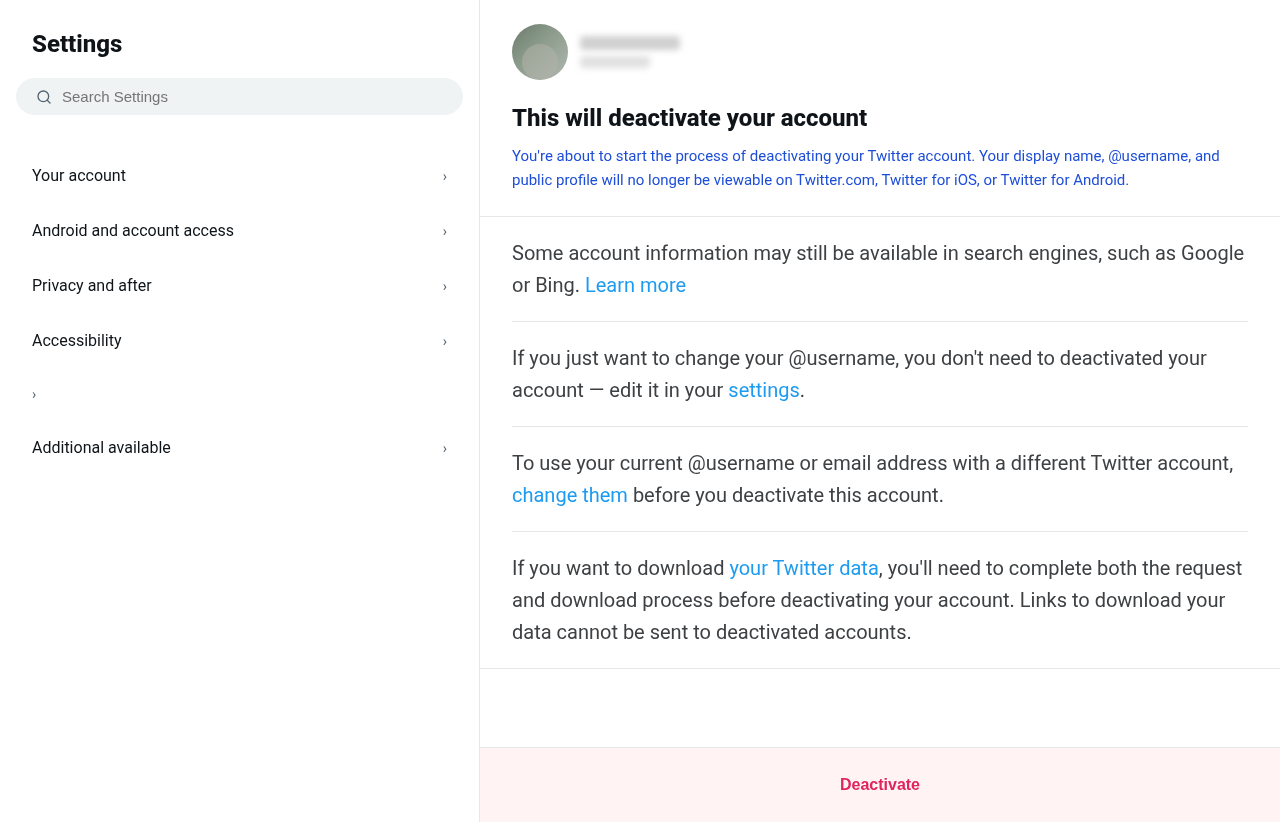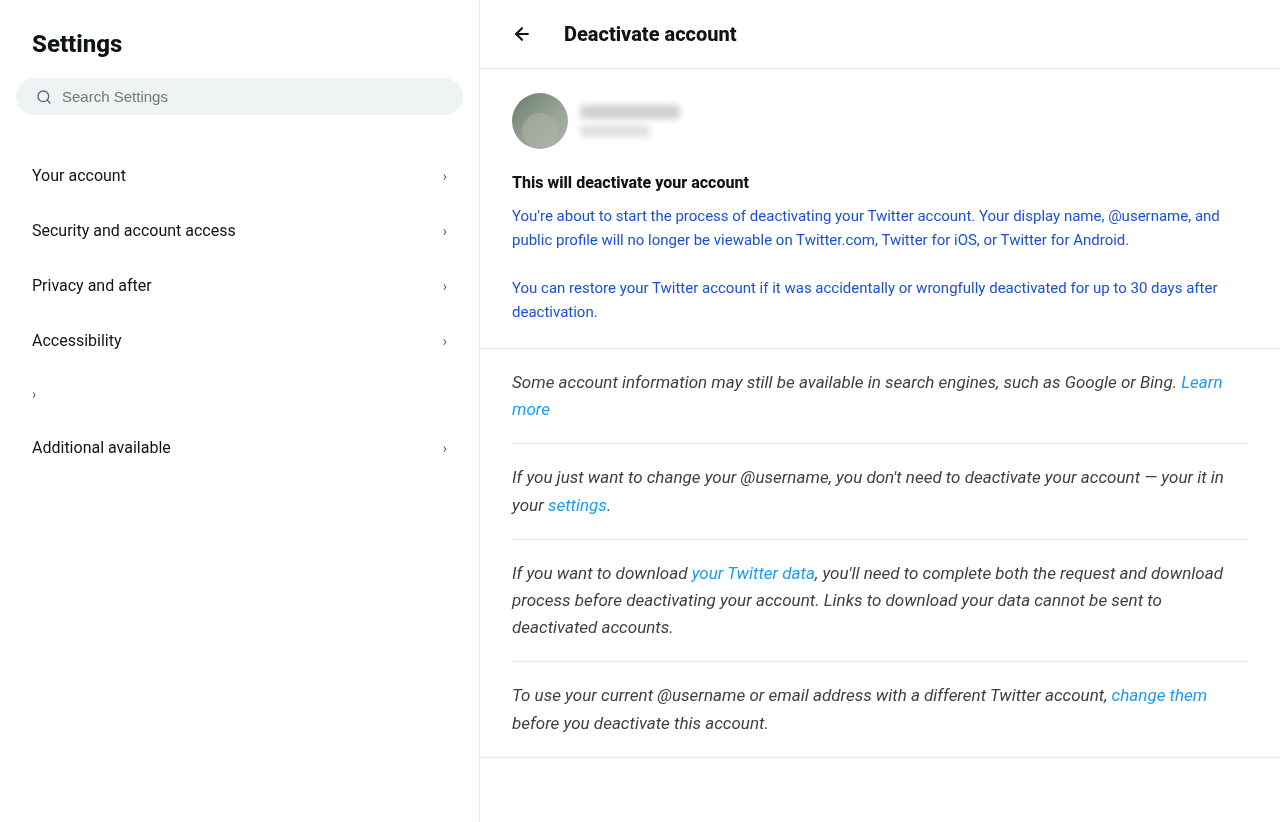--- a/index.html
+++ b/index.html
@@ -142,43 +142,42 @@
       filter: blur(3px);
     }
     .avatar-handle-blur {
       width: 70px;
       height: 12px;
       background: #e0e0e0;
       border-radius: 4px;
       filter: blur(3px);
     }
     .section-heading {
-      font-size: 16px;
+      font-size: 24px;
       font-weight: 800;
       color: #0f1419;
       margin-bottom: 12px;
     }
     .body-text {
       font-size: 15px;
       color: #1d4ed8;
       line-height: 1.6;
       margin-bottom: 24px;
     }
     .info-block {
       padding: 20px 0;
       border-bottom: 1px solid #e6e7e8;
     }
     .info-block:last-of-type {
       border-bottom: none;
     }
     .info-text {
-      font-size: 17px;
+      font-size: 20px;
       color: #3e4144;
       line-height: 1.6;
-      font-style: italic;
     }
     .link-blue {
       color: #1d9bf0;
       text-decoration: none;
       cursor: pointer;
     }
     .deactivate-footer {
       border-top: 1px solid #e6e7e8;
       padding: 20px 32px;
       background: #fff3f3;
@@ -218,21 +217,21 @@
     </span>
     <input type="text" placeholder="Search Settings" style="">
   </div>
 
   <nav>
     <div class="nav-item">
       <span class="nav-item-label">Your account</span>
       <span class="nav-chevron">›</span>
     </div>
     <div class="nav-item">
-      <span class="nav-item-label">Security and account access</span>
+      <span class="nav-item-label">Android and account access</span>
       <span class="nav-chevron">›</span>
     </div>
     <div class="nav-item">
       <span class="nav-item-label">Privacy and after</span>
       <span class="nav-chevron">›</span>
     </div>
     <div class="nav-item">
       <span class="nav-item-label">Accessibility</span>
       <span class="nav-chevron">›</span>
     </div>
@@ -240,67 +239,60 @@
       <span class="nav-chevron">›</span>
     </div>
     <div class="nav-item">
       <span class="nav-item-label">Additional available</span>
       <span class="nav-chevron">›</span>
     </div>
   </nav>
 </div>
 
 <div class="main-content">
-  <div class="main-header">
-    <div class="back-btn">
-      <svg width="20" height="20" viewBox="0 0 24 24" fill="none" stroke="#0f1419" stroke-width="2.5" stroke-linecap="round" stroke-linejoin="round">
-        <line x1="19" y1="12" x2="5" y2="12"></line>
-        <polyline points="12 19 5 12 12 5"></polyline>
-      </svg>
-    </div>
-    <h1 class="main-header-title">Deactivate account</h1>
-  </div>
 
   <div class="main-body">
 
     <div class="avatar-area">
       <div class="avatar-img"></div>
       <div>
         <div class="avatar-name-blur"></div>
         <div class="avatar-handle-blur"></div>
       </div>
     </div>
 
     <h2 class="section-heading">This will deactivate your account</h2>
     <p class="body-text">You're about to start the process of deactivating your Twitter account. Your display name, @username, and public profile will no longer be viewable on Twitter.com, Twitter for iOS, or Twitter for Android.</p>
 
-    <p class="body-text">You can restore your Twitter account if it was accidentally or wrongfully deactivated for up to 30 days after deactivation.</p>
 
     <div class="info-blocks-container">
 
       <div class="info-block">
         <p class="info-text">
           <span>Some account information may still be available in search engines, such as Google or Bing. </span><a class="link-blue" href="#">Learn more</a><span></span>
         </p>
       </div>
 
       <div class="info-block">
         <p class="info-text">
-          <span>If you just want to change your @username, you don't need to deactivate your account — your it in your </span><a class="link-blue" href="#">settings</a><span>.</span>
+          <span>If you just want to change your @username, you don't need to deactivated your account — edit it in your </span><a class="link-blue" href="#">settings</a><span>.</span>
+        </p>
+      </div>
+
+      <div class="info-block">
+        <p class="info-text">
+          <span>To use your current @username or email address with a different Twitter account, </span><a class="link-blue" href="#">change them</a><span> before you deactivate this account.</span>
         </p>
       </div>
 
       <div class="info-block">
         <p class="info-text">
           <span>If you want to download </span><a class="link-blue" href="#">your Twitter data</a><span>, you'll need to complete both the request and download process before deactivating your account. Links to download your data cannot be sent to deactivated accounts.</span>
         </p>
       </div>
 
-      <div class="info-block">
-        <p class="info-text">
-          <span>To use your current @username or email address with a different Twitter account, </span><a class="link-blue" href="#">change them</a><span> before you deactivate this account.</span>
-        </p>
-      </div>
-
     </div>
   </div>
 
+  <div class="deactivate-footer">
+    <button class="deactivate-btn">Deactivate</button>
+  </div>
 </div>
 
 </body></html>

